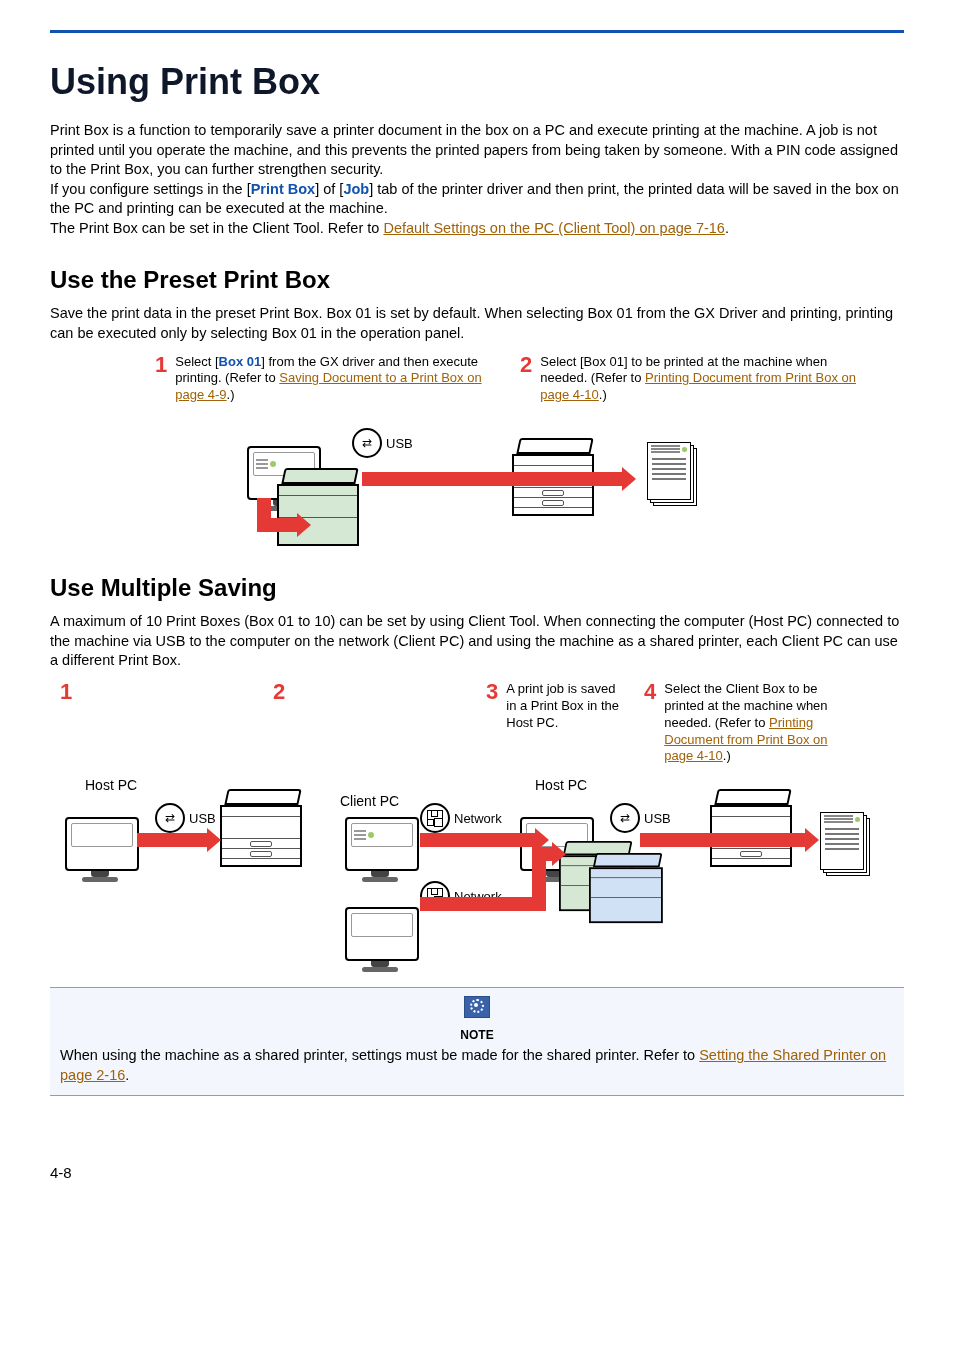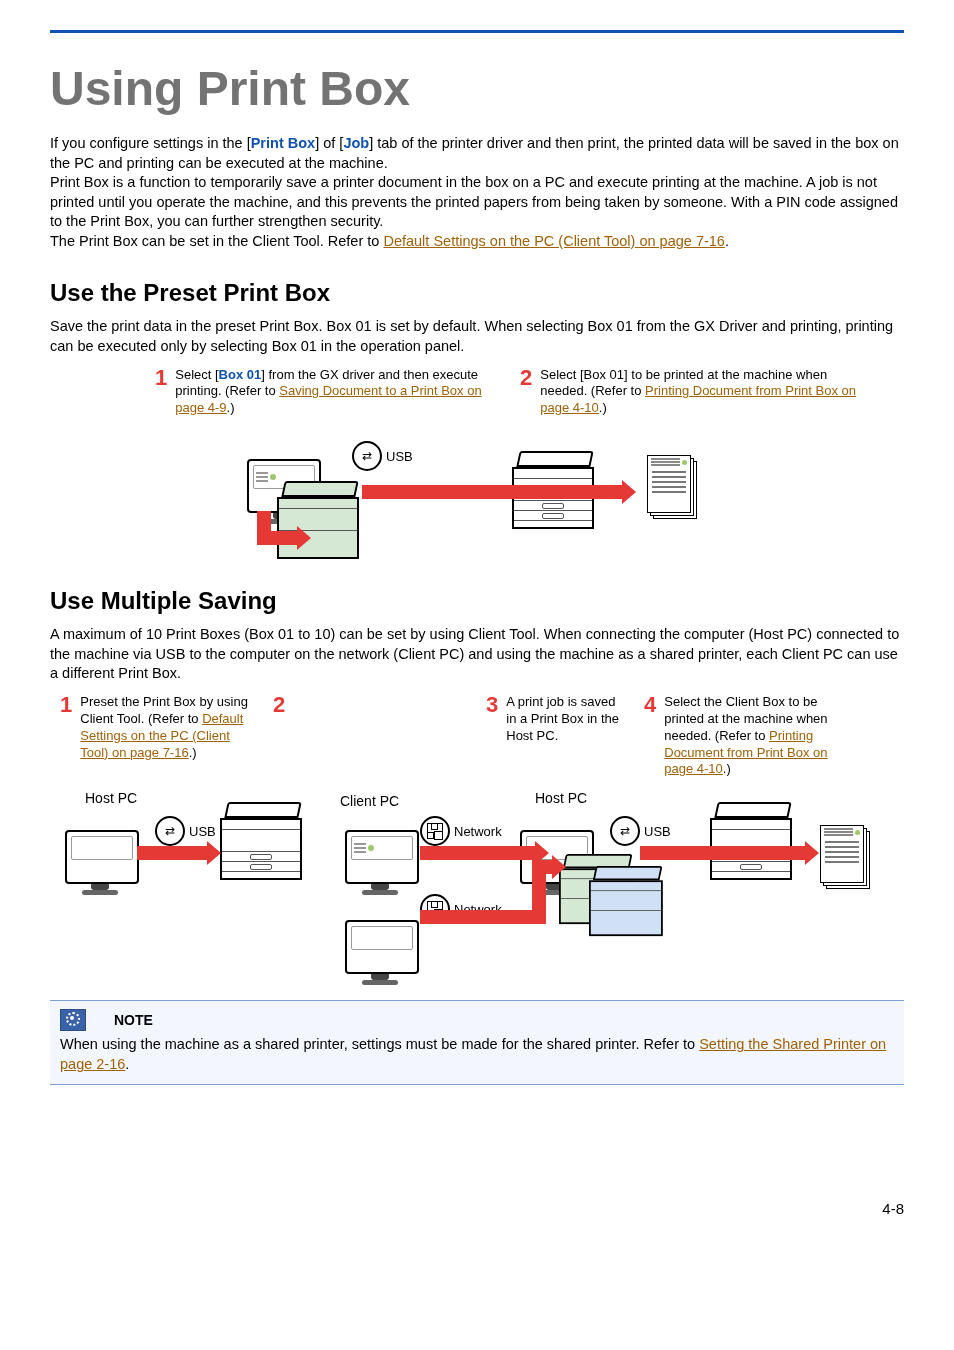--- a/index.html
+++ b/index.html
@@ -21,23 +21,23 @@
     color: #222;
     margin-bottom: 4px;
   }
   .hr {
     height: 3px;
     background: #0f52b0;
     border: none;
     margin: 0 0 18px 0;
   }
   h1 {
-    font-size: 48px;
+    font-size: 36px;
     font-weight: 900;
-    color: #737373;
+    color: #0f172a;
     margin: 28px 0 18px 0;
   }
   .intro p {
     margin: 0;
     line-height: 1.35;
   }
   .bold-blue { color: #0f52b0; font-weight: bold; }
   .link { color: #a16207; text-decoration: underline; }
   h2 {
     font-size: 24px;
@@ -206,57 +206,57 @@
 
   
   .note {
     border-top: 1px solid #7da1d4;
     border-bottom: 1px solid #7da1d4;
     background: #f3f6fd;
     padding: 8px 10px 10px 10px;
     margin-top: 20px;
   }
   .note-hdr {
-    display: flex; align-items: center; gap: 28px;
-    font-weight: bold; font-size: 14px; margin-bottom: 4px;
+    display: flex; align-items: center; gap: 10px;
+    font-weight: bold; font-size: 12px; margin-bottom: 4px; flex-direction: column;
   }
   .note-ico {
     width: 24px; height: 20px; background:#3962a8; border:1px solid #2c4e86;
     position:relative;
   }
   .note-ico::before {
     content:""; position:absolute; width:10px;height:10px;border:2px dotted #fff;
     border-radius:50%; top:2px; left:5px;
   }
   .note-ico::after {
     content:""; position:absolute; width:4px;height:4px;background:#fff;
     border-radius:50%; top:6px; left:9px;
   }
   .note-text { font-size: 14.5px; line-height: 1.35; }
 
   .pagenum {
-    text-align: right;
+    text-align: left;
     font-size: 15px;
-    margin-top: 115px;
+    margin-top: 68px;
   }
 </style>
 </head>
 <body>
 
 <div class="page">
 
   <hr class="hr">
 
   <h1>Using Print Box</h1>
 
   <div class="intro">
+    <p>Print Box is a function to temporarily save a printer document in the box on a PC and execute printing at the machine. A job is not printed until you operate the machine, and this prevents the printed papers from being taken by someone. With a PIN code assigned to the Print Box, you can further strengthen security.</p>
     <p>
       <span>If you configure settings in the [</span><span class="bold-blue">Print Box</span><span>] of [</span><span class="bold-blue">Job</span><span>] tab of the printer driver and then print, the printed data will be saved in the box on the PC and printing can be executed at the machine.</span>
     </p>
-    <p>Print Box is a function to temporarily save a printer document in the box on a PC and execute printing at the machine. A job is not printed until you operate the machine, and this prevents the printed papers from being taken by someone. With a PIN code assigned to the Print Box, you can further strengthen security.</p>
     <p>
       <span>The Print Box can be set in the Client Tool. Refer to </span><a class="link">Default Settings on the PC (Client Tool) on page 7-16</a><span>.</span>
     </p>
   </div>
 
   <h2>Use the Preset Print Box</h2>
   <div class="section-desc">Save the print data in the preset Print Box. Box 01 is set by default. When selecting Box 01 from the GX Driver and printing, printing can be executed only by selecting Box 01 in the operation panel.</div>
 
   <div class="steps-row">
     <div class="step">
@@ -344,43 +344,40 @@
       </div>
     </div>
   </div>
 
   <h2>Use Multiple Saving</h2>
   <div class="section-desc">A maximum of 10 Print Boxes (Box 01 to 10) can be set by using Client Tool. When connecting the computer (Host PC) connected to the machine via USB to the computer on the network (Client PC) and using the machine as a shared printer, each Client PC can use a different Print Box.</div>
 
   <div class="steps-grid">
     <div class="step">
       <div class="step-num">1</div>
-      <div class="step-text">
-        <span>Preset the Print Box by using Client Tool. (Refer to </span><a class="link">Default Settings on the PC (Client Tool) on page 7-16</a><span>.)</span>
-      </div>
     </div>
     <div class="step">
       <div class="step-num">2</div>
     </div>
     <div class="step">
       <div class="step-num">3</div>
       <div class="step-text"><span>A print job is saved in a Print Box in the Host PC.</span></div>
     </div>
     <div class="step">
       <div class="step-num">4</div>
       <div class="step-text">
         <span>Select the Client Box to be printed at the machine when needed. (Refer to </span><a class="link">Printing Document from Print Box on page 4-10</a><span>.)</span>
       </div>
     </div>
   </div>
 
   <div class="diagram2">
 
     <div class="dlabel" style="left:20px; top:0;">Host PC</div>
-    <div class="dlabel" style="left:275px; top:3px;">Client PC</div>
+    <div class="dlabel" style="left:275px; top:16px;">Client PC</div>
     <div class="dlabel" style="left:470px; top:0;">Host PC</div>
 
     <div class="monitor" style="left:0; top:40px;">
       <div class="screen">
           <div class="win"></div>
         </div>
         <div class="stand"></div>
         <div class="base"></div>
     </div>
     <div class="usb-badge" style="left:90px; top:26px;">

